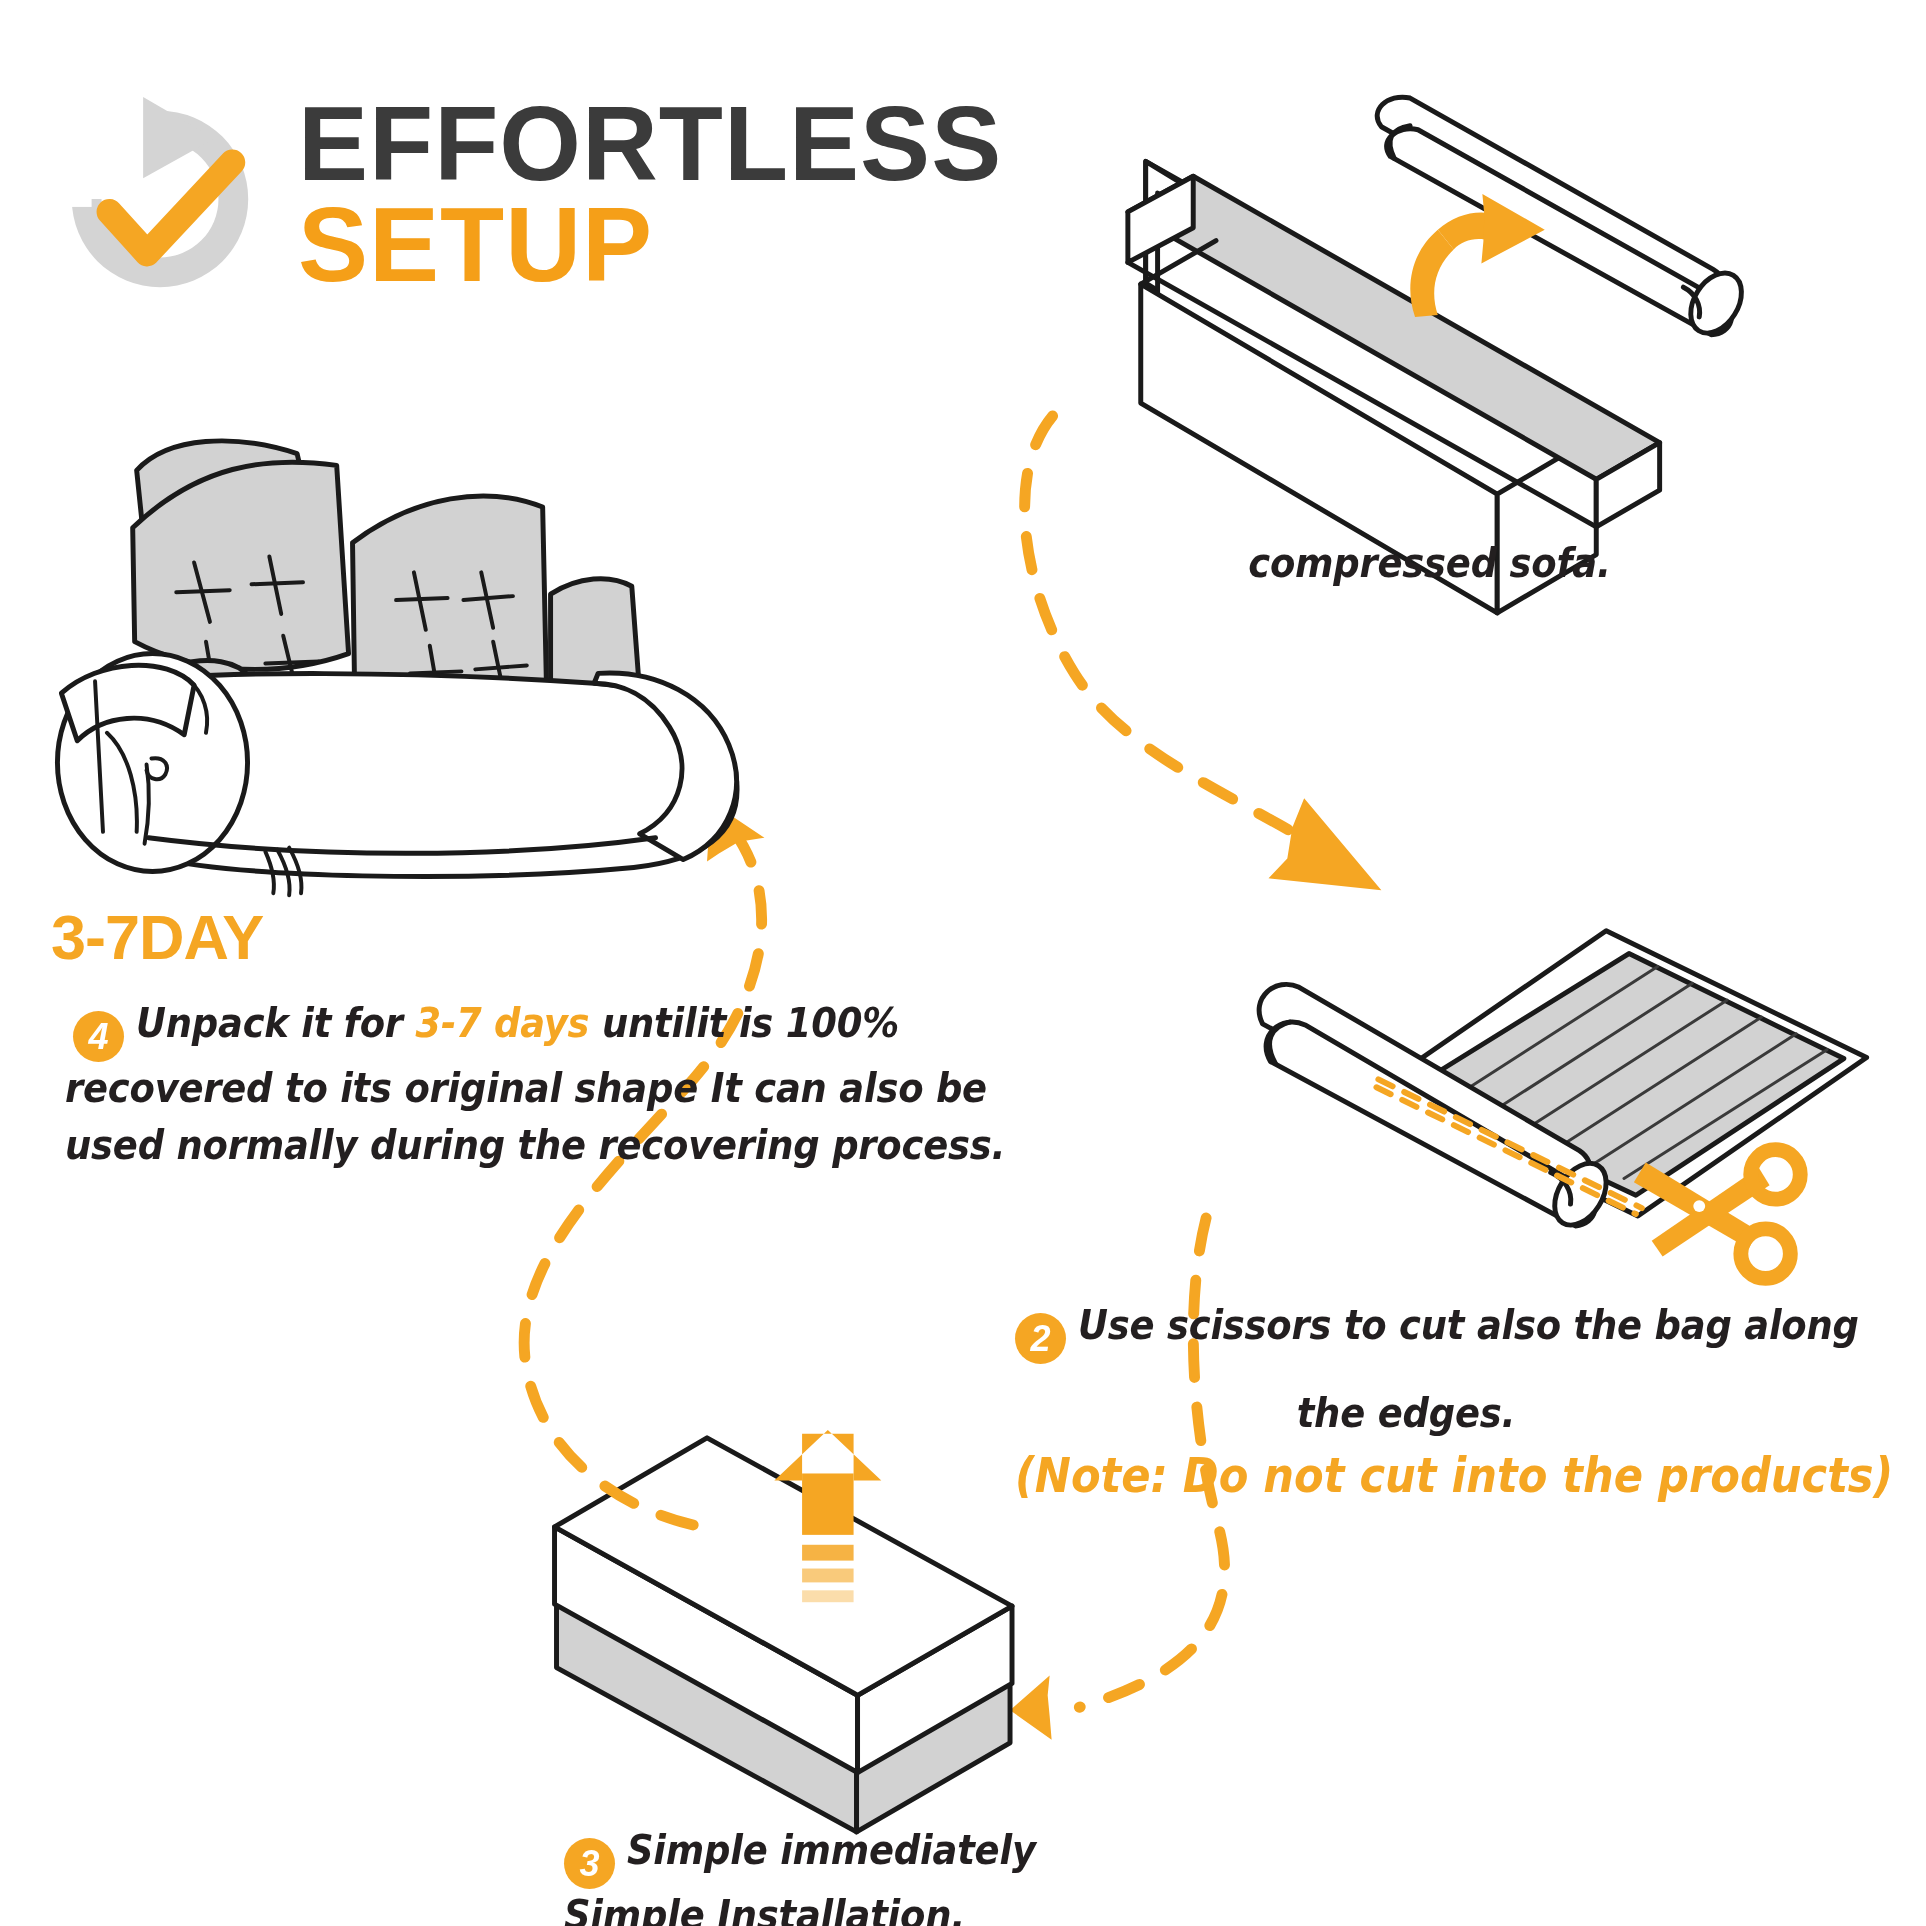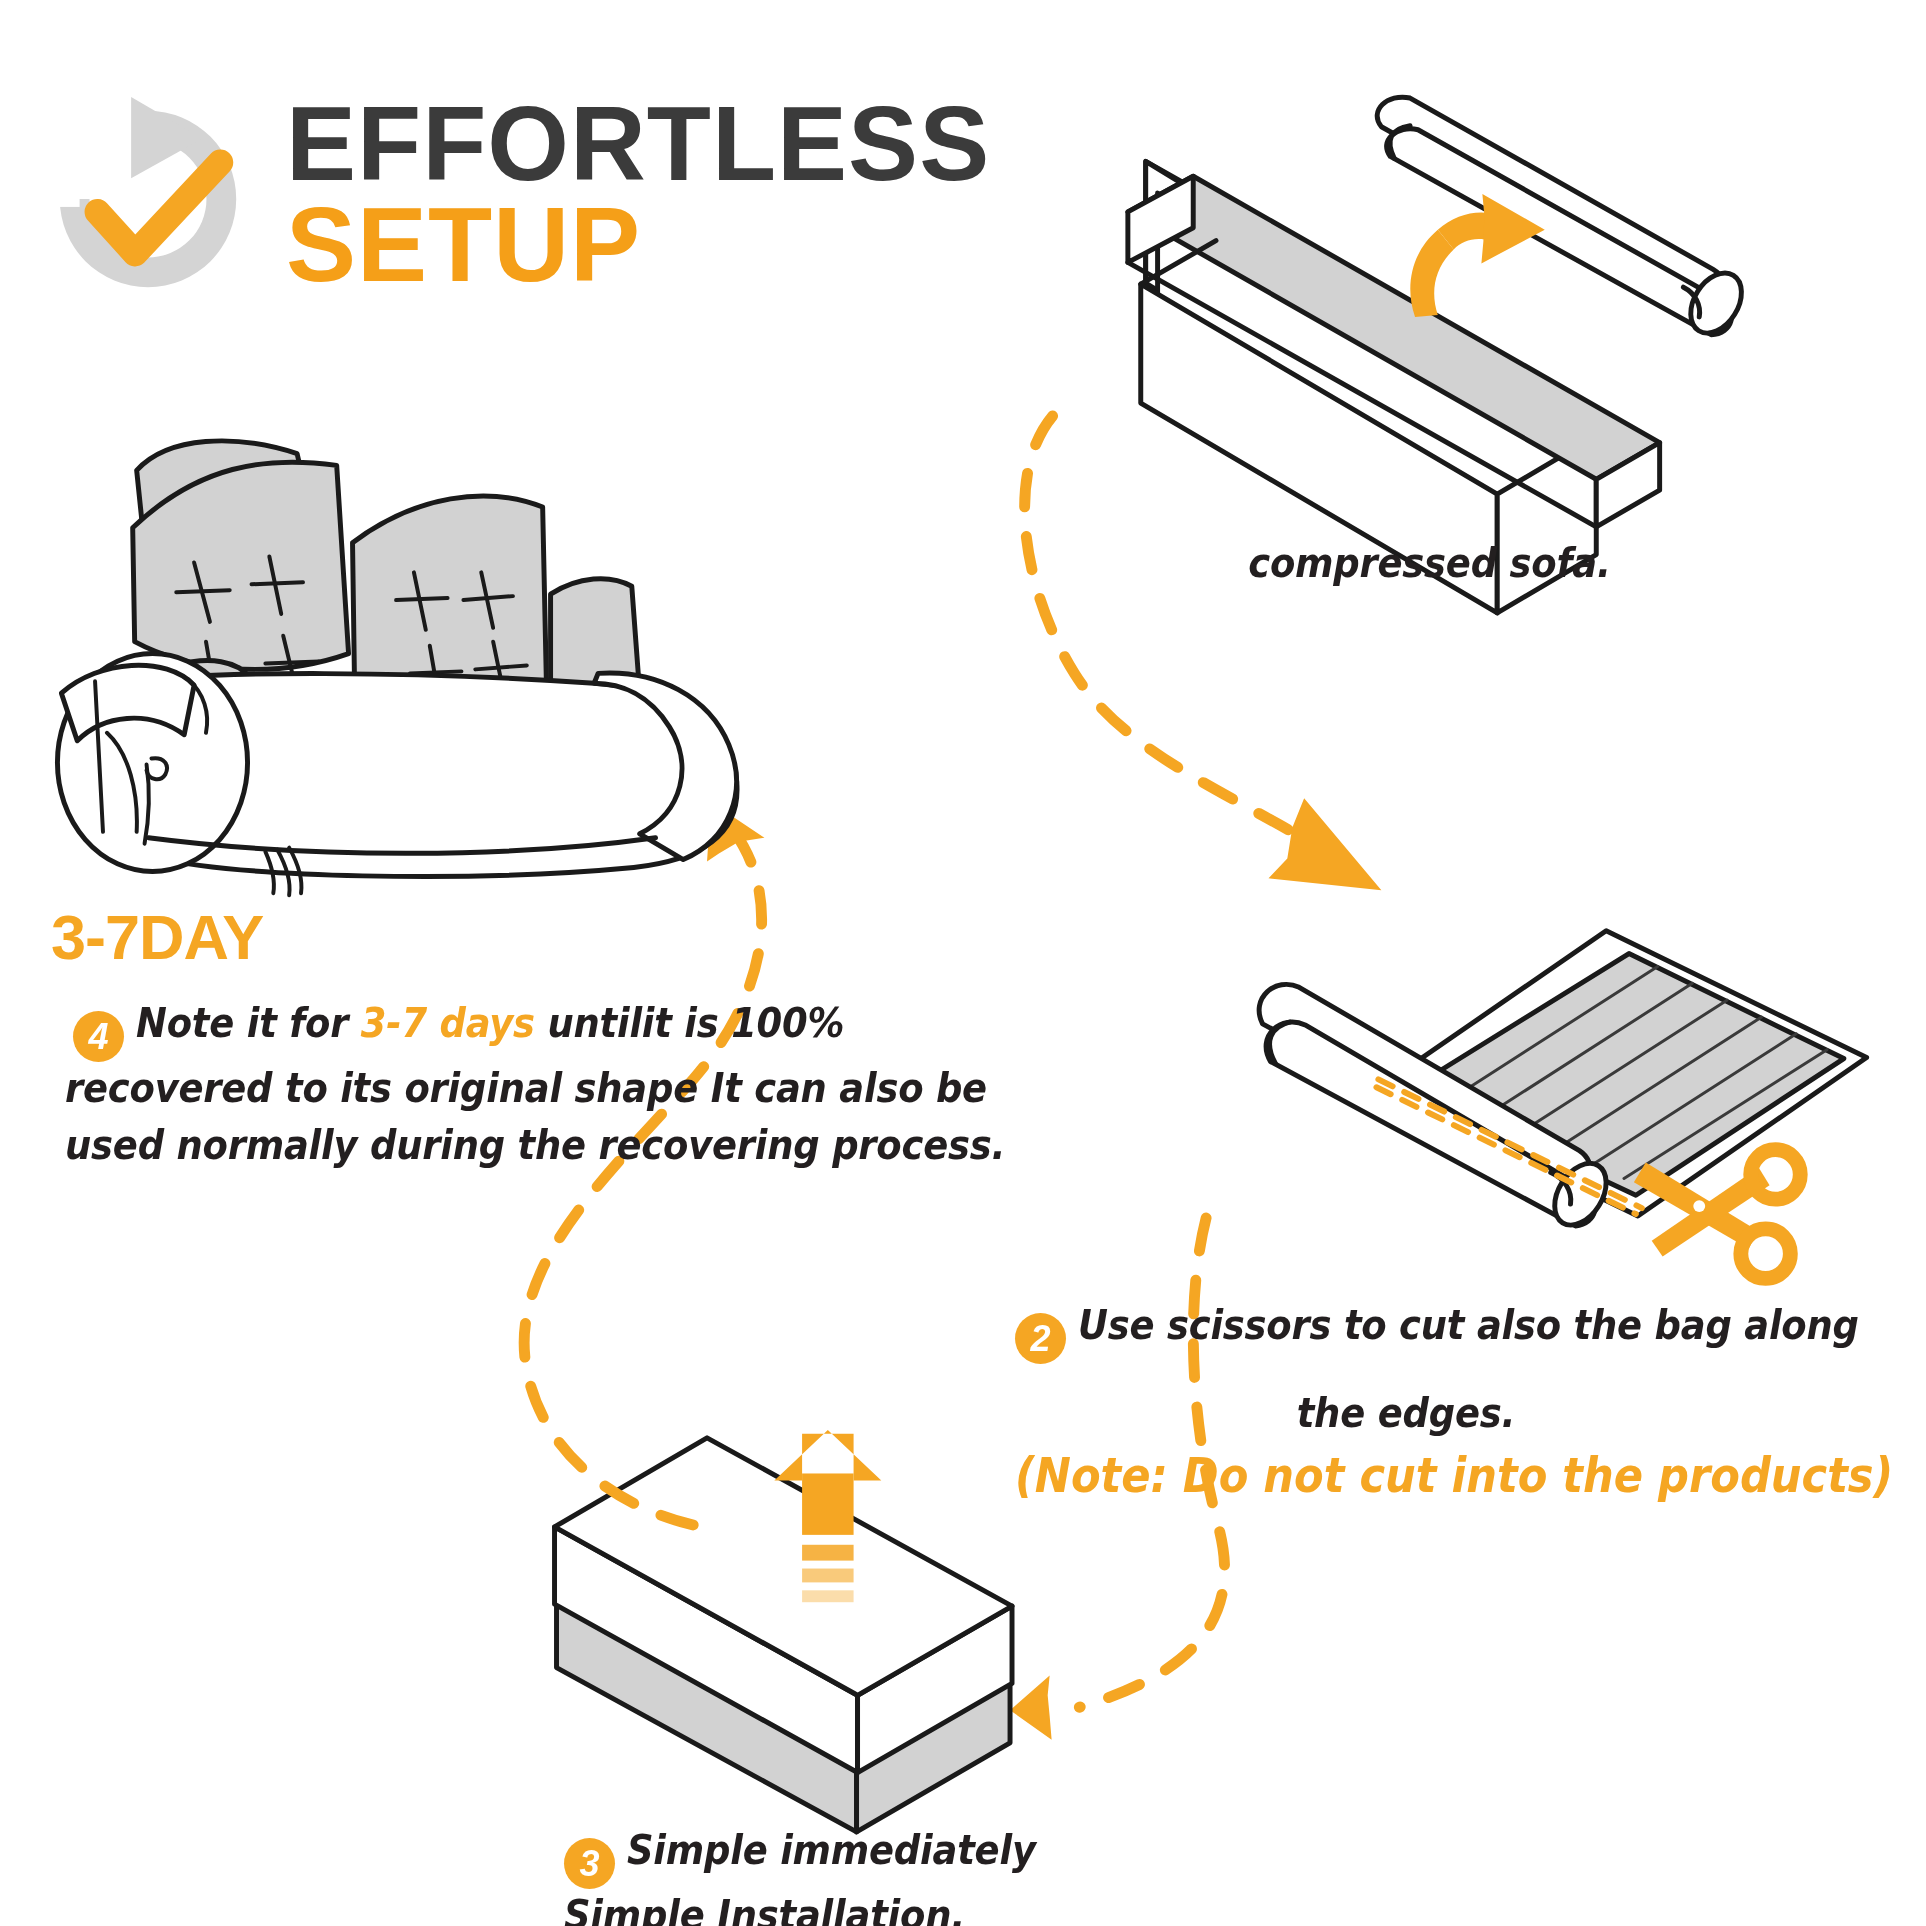--- a/index.html
+++ b/index.html
@@ -25,21 +25,21 @@
     position: absolute;
     left: 0; top: 0;
     width: 1927px;
     height: 1927px;
     pointer-events: none;
   }
 
   
   .header {
     position: absolute;
-    left: 36px;
+    left: 48px;
     top: 87px;
     display: flex;
     align-items: center;
     gap: 26px;
   }
   .logo-wrap {
     width: 224px;
     height: 224px;
     position: relative;
     flex: none;
@@ -330,20 +330,20 @@
   <div class="step" id="step-3">
     <div class="step-line l1">
       <span class="badge">3</span><span>Simple immediately</span>
     </div>
     <div class="step-line l2">Simple Installation.</div>
   </div>
 
   <div class="step" id="step-4">
     <div class="days-heading">3-7DAY</div>
     <div class="step-line l1">
-      <span class="badge">4</span><span>Note it for </span><span class="hl-orange">3-7 days</span><span> untilit is 100%</span>
+      <span class="badge">4</span><span>Unpack it for </span><span class="hl-orange">3-7 days</span><span> untilit is 100%</span>
     </div>
     <div class="step-line l2">recovered to its original shape It can also be</div>
     <div class="step-line l3">used normally during the recovering process.</div>
   </div>
 
 </div>
 
 
 </body></html>

